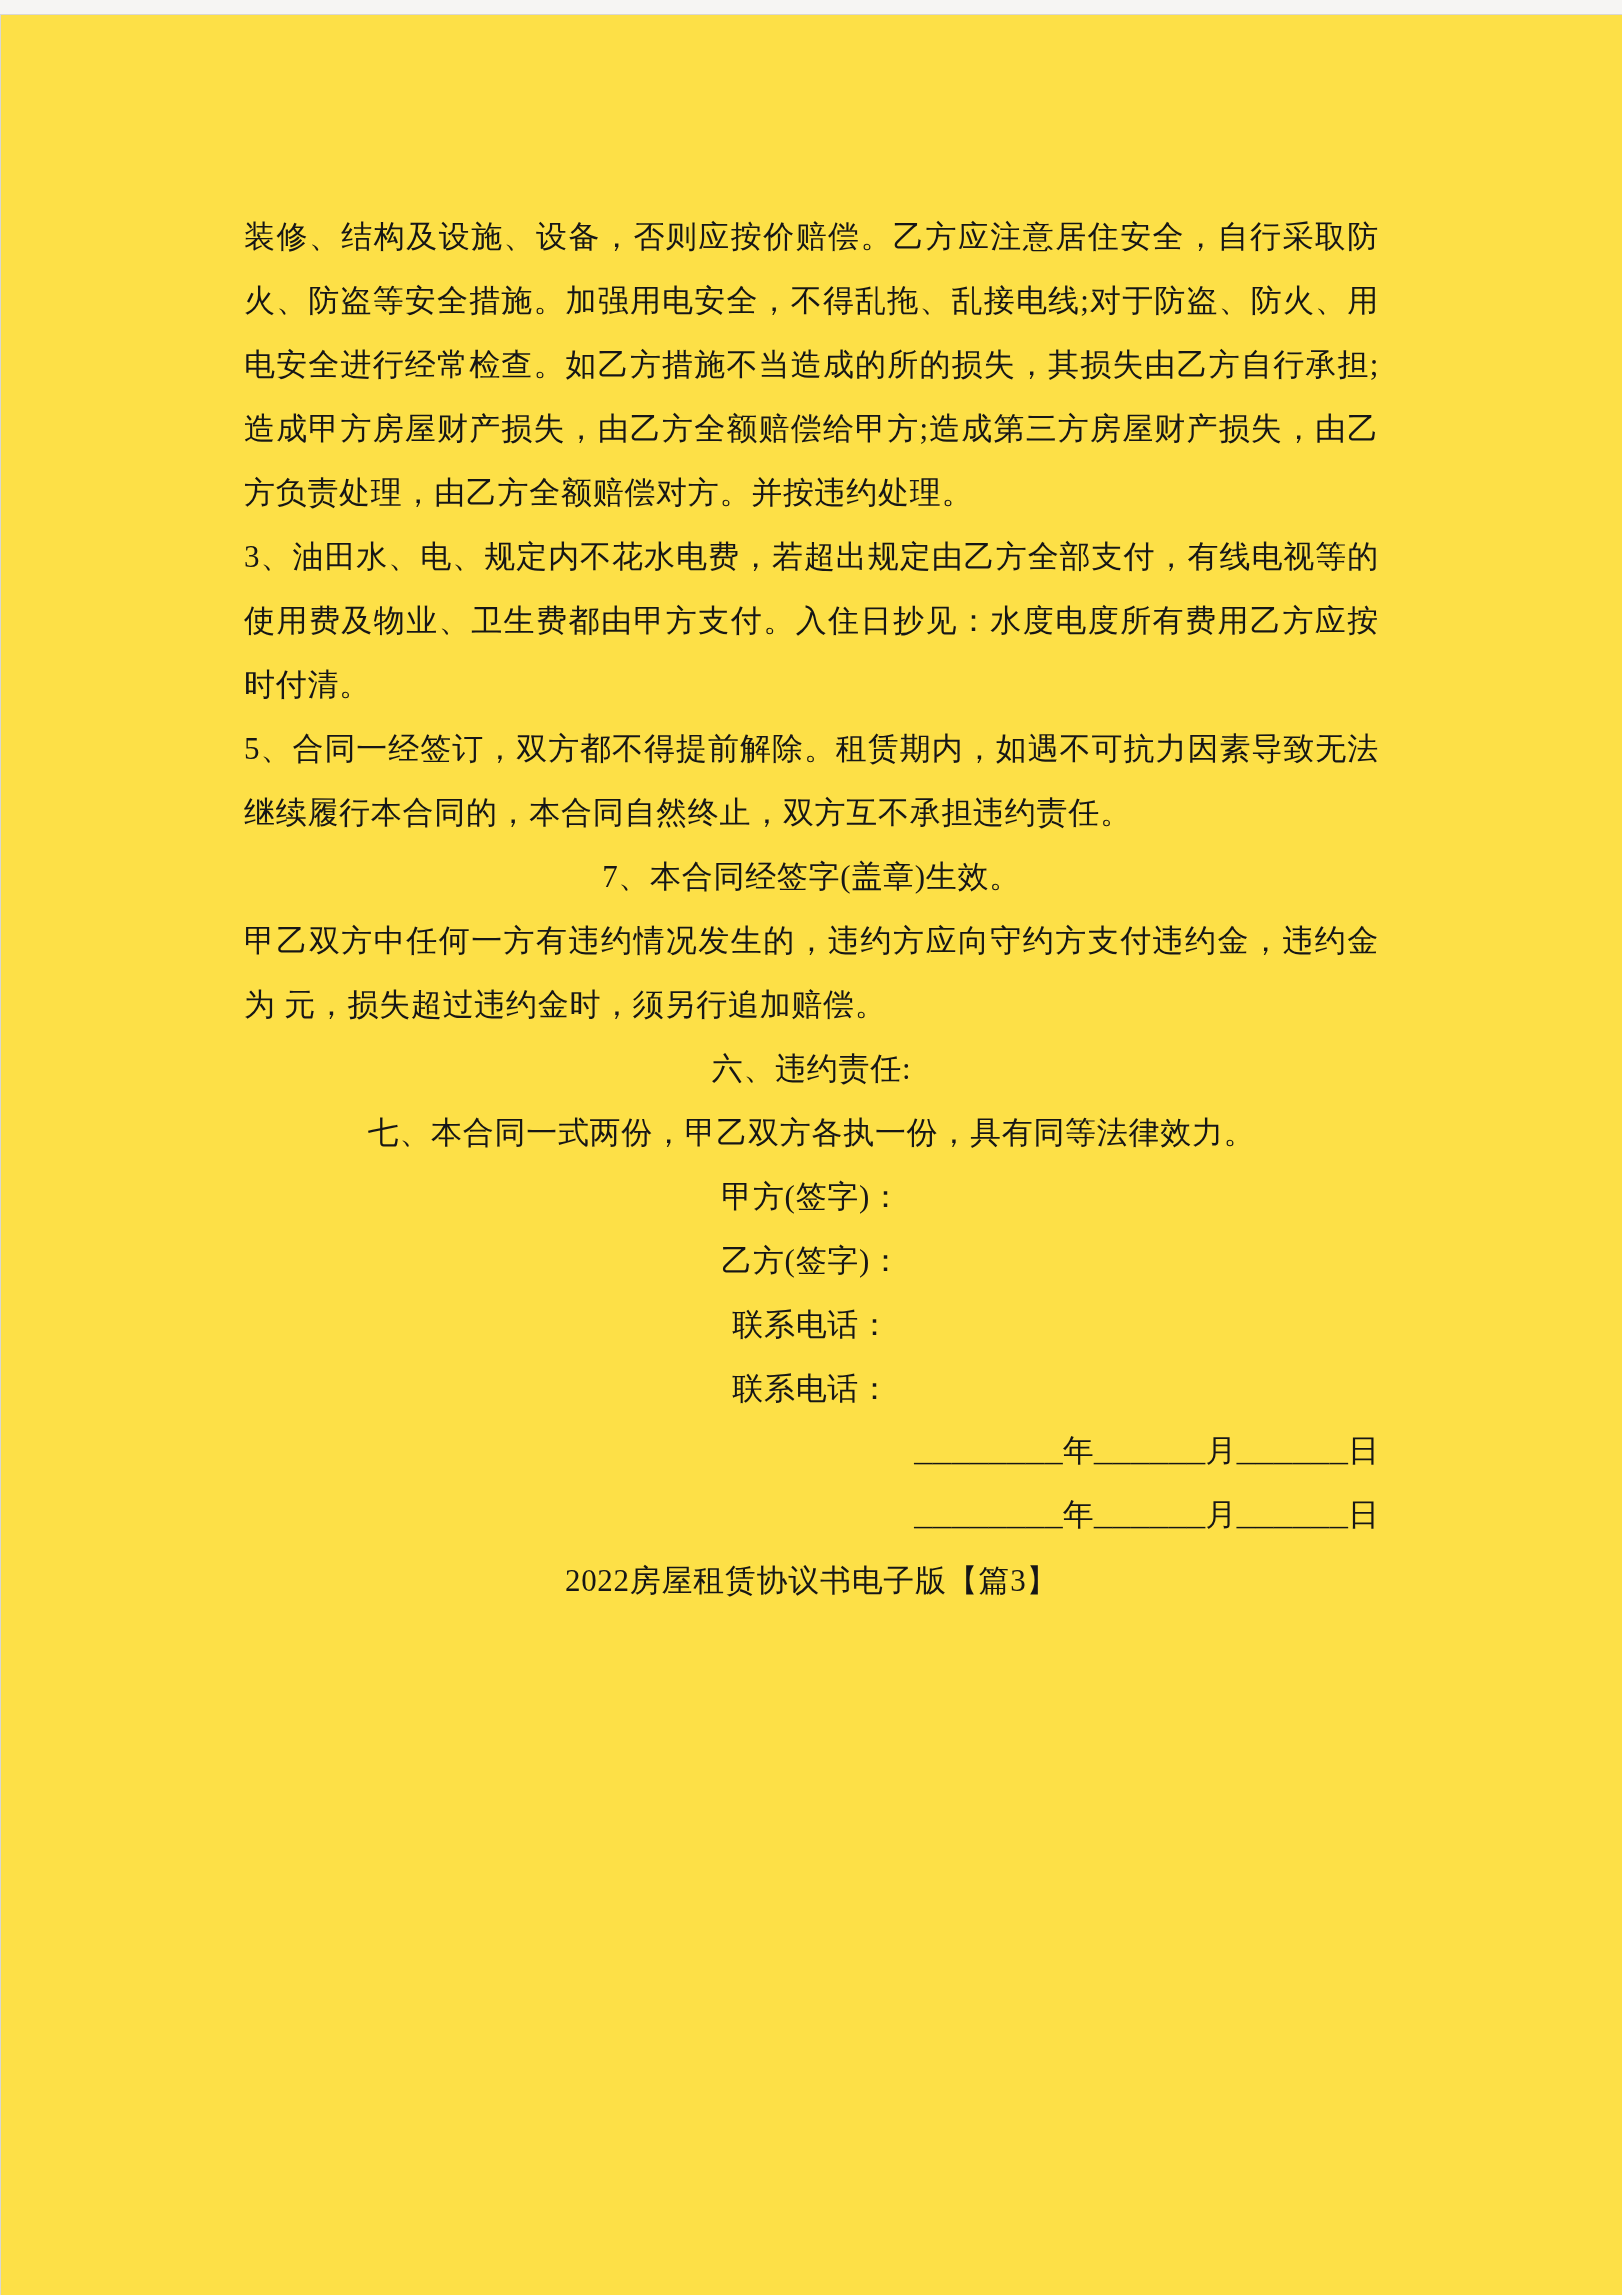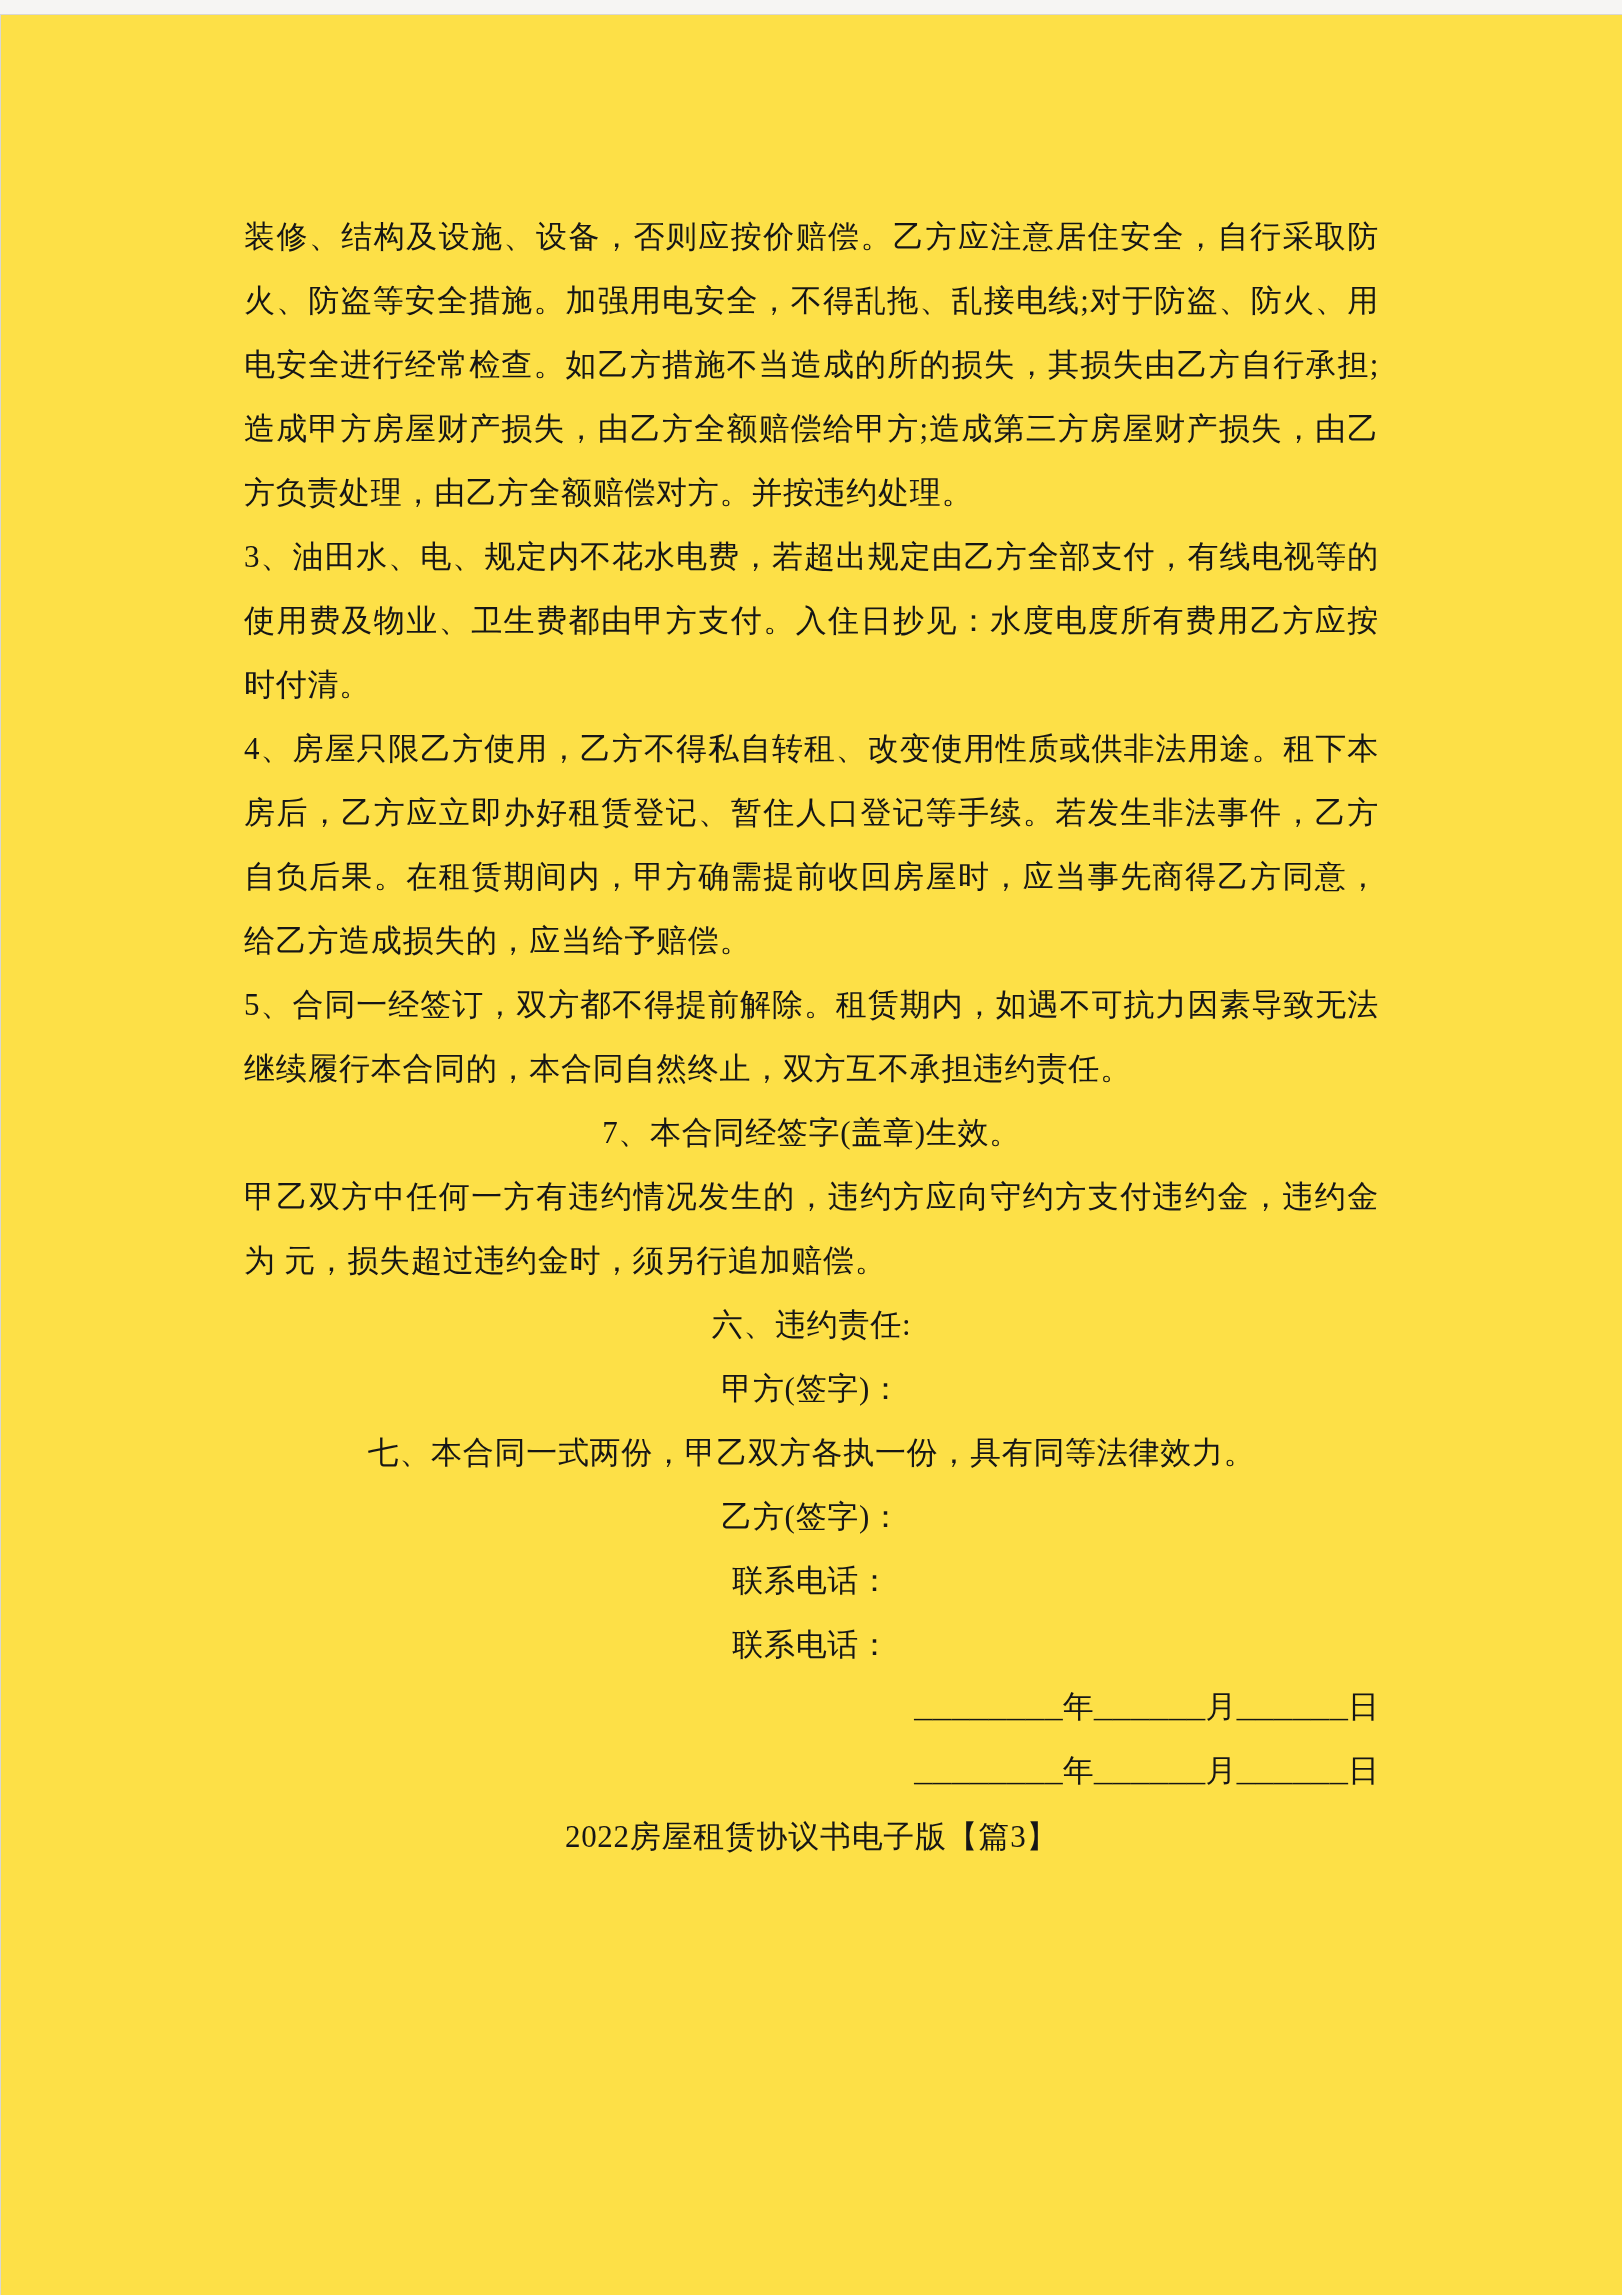--- a/index.html
+++ b/index.html
@@ -45,27 +45,26 @@
     font-family: Liberation Mono, monospace;
   }
 </style>
 </head>
 <body>
 
 <div class="page">
   <div class="content">
       <p class="para">装修、结构及设施、设备，否则应按价赔偿。乙方应注意居住安全，自行采取防火、防盗等安全措施。加强用电安全，不得乱拖、乱接电线;对于防盗、防火、用电安全进行经常检查。如乙方措施不当造成的所的损失，其损失由乙方自行承担;造成甲方房屋财产损失，由乙方全额赔偿给甲方;造成第三方房屋财产损失，由乙方负责处理，由乙方全额赔偿对方。并按违约处理。</p>
       <p class="para">3、油田水、电、规定内不花水电费，若超出规定由乙方全部支付，有线电视等的使用费及物业、卫生费都由甲方支付。入住日抄见：水度电度所有费用乙方应按时付清。</p>
-      <p class="para">4、房屋只限乙方使用，乙方不得私自转租、改变使用性质或供非法用途。租下本房后，乙方应立即办好租赁登记、暂住人口登记等手续。若发生非法事件，乙方自负后果。在租赁期间内，甲方确需提前收回房屋时，应当事先商得乙方同意，给乙方造成损失的，应当给予赔偿。</p>
       <p class="para">5、合同一经签订，双方都不得提前解除。租赁期内，如遇不可抗力因素导致无法继续履行本合同的，本合同自然终止，双方互不承担违约责任。</p>
       <p class="para short">7、本合同经签字(盖章)生效。</p>
       <p class="para">甲乙双方中任何一方有违约情况发生的，违约方应向守约方支付违约金，违约金为 元，损失超过违约金时，须另行追加赔偿。</p>
       <p class="para short">六、违约责任:</p>
+      <p class="para short">七、本合同一式两份，甲乙双方各执一份，具有同等法律效力。</p>
       <p class="para short">甲方(签字)：</p>
-      <p class="para short">七、本合同一式两份，甲乙双方各执一份，具有同等法律效力。</p>
       <p class="para short">乙方(签字)：</p>
       <p class="para short">联系电话：</p>
       <p class="para short">联系电话：</p>
       <p class="para blank-line">________年______月______日</p>
       <p class="para blank-line">________年______月______日</p>
       <p class="para short">2022房屋租赁协议书电子版【篇3】</p>
     </div>
 </div>
 
 

